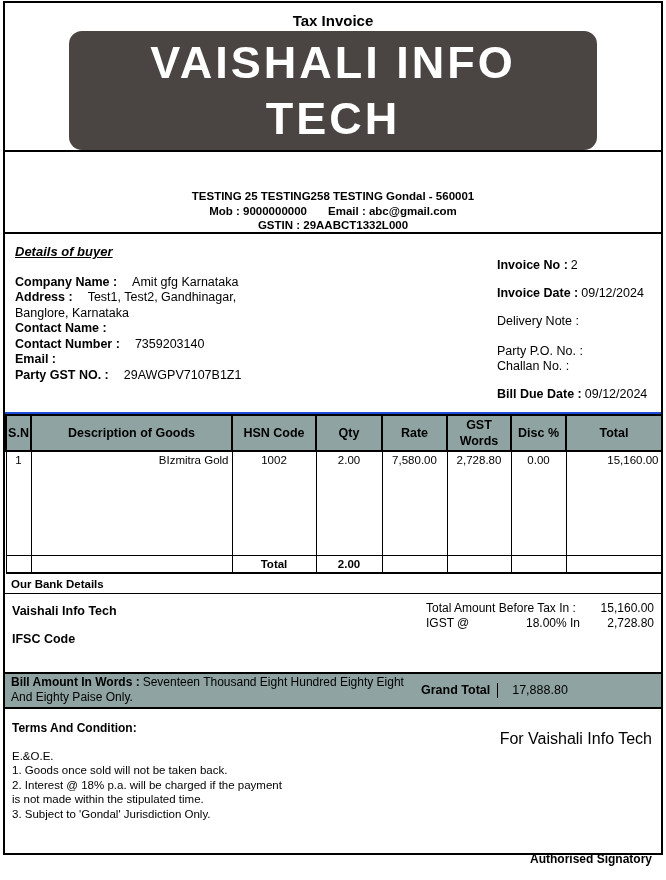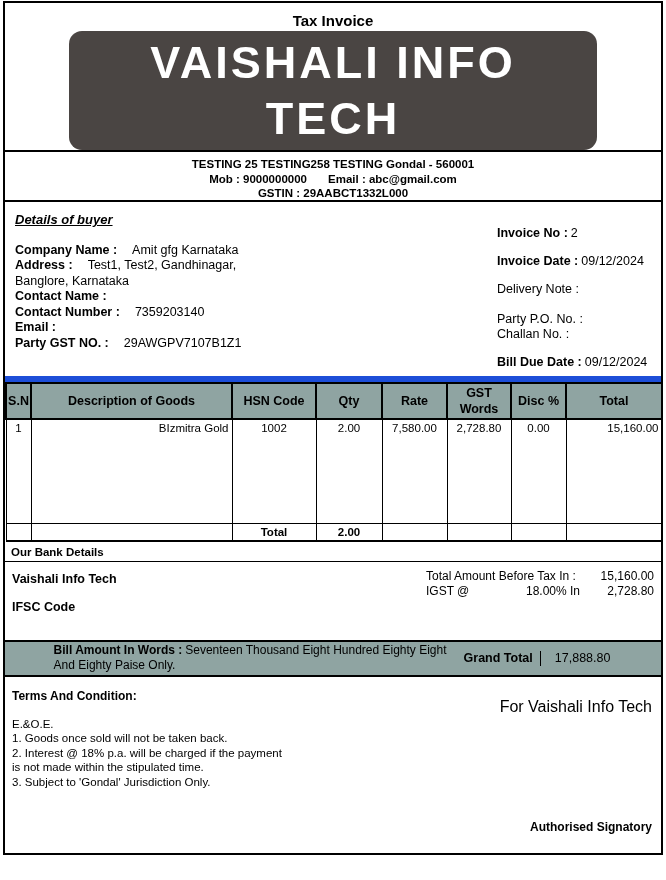--- a/index.html
+++ b/index.html
@@ -26,24 +26,25 @@
     color:#fff; font-weight:bold; font-size:45px; line-height:56px;
     letter-spacing:3px;
     display:flex; align-items:center; justify-content:center;
     padding:0 18px;
   }
   
   .address-sec {
     height:50px; border-bottom:2px solid #000;
     text-align:center; font-weight:bold; font-size:11.5px; line-height:14.5px;
     padding-top:5px;
+    margin-top:32px;
   }
   .contact-line { display:flex; justify-content:center; gap:21px; }
   
-  .parties-sec { height:180px; border-bottom:6px solid #1d4ed8; position:relative; }
+  .parties-sec { height:180px; border-bottom:2px solid #1d4ed8; position:relative; }
   .buyer-block { position:absolute; left:10px; top:10px; width:238px; font-size:12.5px; line-height:15.5px; }
   .buyer-title {
     font-weight:bold; font-style:italic; text-decoration:underline;
     font-size:13px; margin-bottom:15px;
   }
   .buyer-line .lbl { font-weight:bold; margin-right:15px; }
   .meta-block { position:absolute; left:492px; top:24px; font-size:12.5px; line-height:15px; }
   .meta-row .lbl { margin-right:3px; }
   .meta-row .lbl.b { font-weight:bold; }
   .mb13 { margin-bottom:13px; }
@@ -68,21 +69,21 @@
   .tax-summary { position:absolute; right:7px; top:7px; width:228px; font-size:12px; line-height:15px; }
   .tax-row { display:flex; }
   .tax-row .tlabel { flex:1 1 auto; }
   .tax-row .tlabel.split { display:flex; justify-content:space-between; padding-right:4px; }
   .tax-row .tval { width:70px; text-align:right; flex:0 0 auto; }
   
   .band {
     background:var(--band,#8fa4a2);
     border-top:2px solid #000; border-bottom:2px solid #000;
     height:37px;
-    display:flex; justify-content:center; align-items:center;
+    display:flex; justify-content:flex-start; align-items:center;
     padding:2px 6px;
   }
   .words { width:410px; font-size:12px; line-height:15px; }
   .words .lbl { font-weight:bold; margin-right:3px; }
   .grand { display:flex; align-items:center; font-size:12.5px; padding-right:2px; }
   .grand .glabel { font-weight:bold; }
   .vbar { display:inline-block; width:1px; height:15px; background:#000; margin:0 14px 0 7px; }
   
   .terms-sec { position:relative; height:172px; font-size:11.5px; }
   .terms-title { position:absolute; left:7px; top:12px; font-weight:bold; font-size:12px; }

